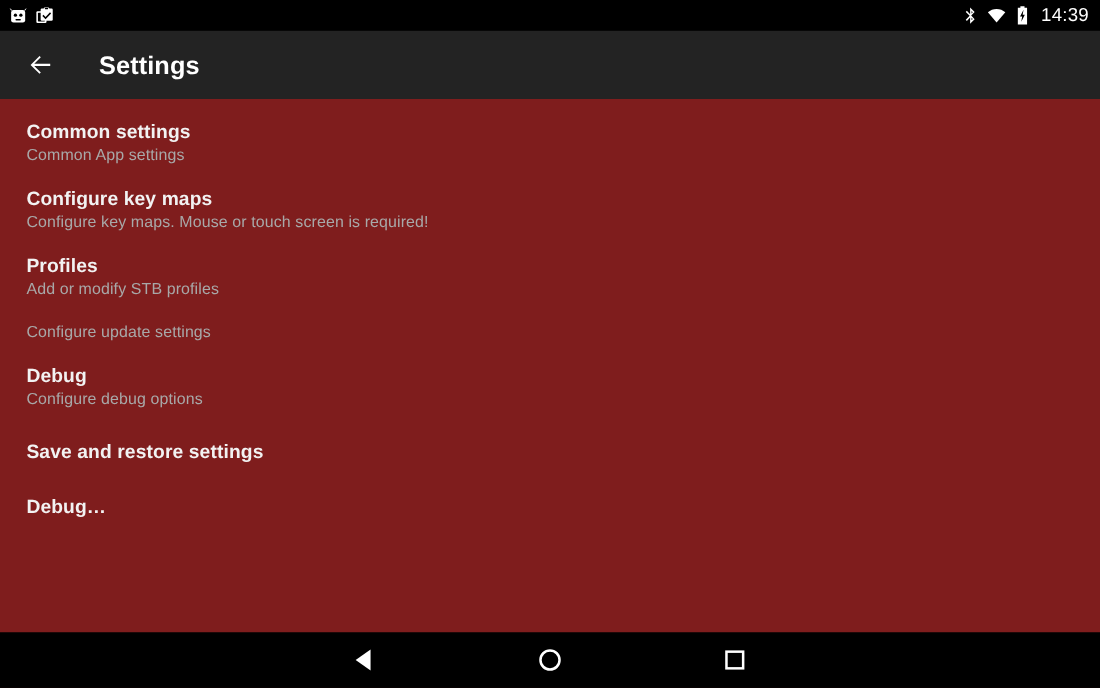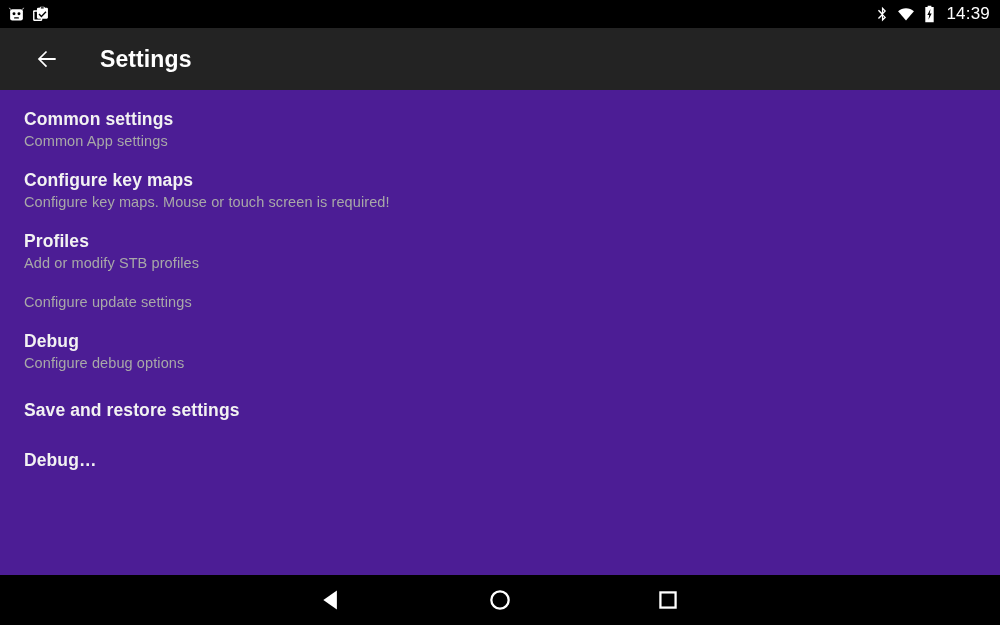--- a/index.html
+++ b/index.html
@@ -58,21 +58,21 @@
     padding-bottom: 1px;
   }
 
   
   .toolbar {
     height: 62px;
     background: #232323;
     display: flex;
     align-items: center;
     flex: none;
-    padding-left: 30px;
+    padding-left: 20px;
     box-sizing: border-box;
   }
   .back-button {
     width: 34px;
     height: 34px;
     display: flex;
     align-items: center;
     justify-content: center;
     cursor: pointer;
     flex: none;
@@ -81,21 +81,21 @@
     color: #ffffff;
     font-size: 23px;
     font-weight: bold;
     margin-left: 36px;
     letter-spacing: 0.1px;
   }
 
   
   .content {
     flex: 1 1 auto;
-    background: #4c1d95;
+    background: #7f1d1d;
     overflow: hidden;
     padding-top: 9px;
     box-sizing: border-box;
   }
   .pref-list {
     display: block;
   }
   .pref-item {
     padding: 0 24px;
     cursor: pointer;

